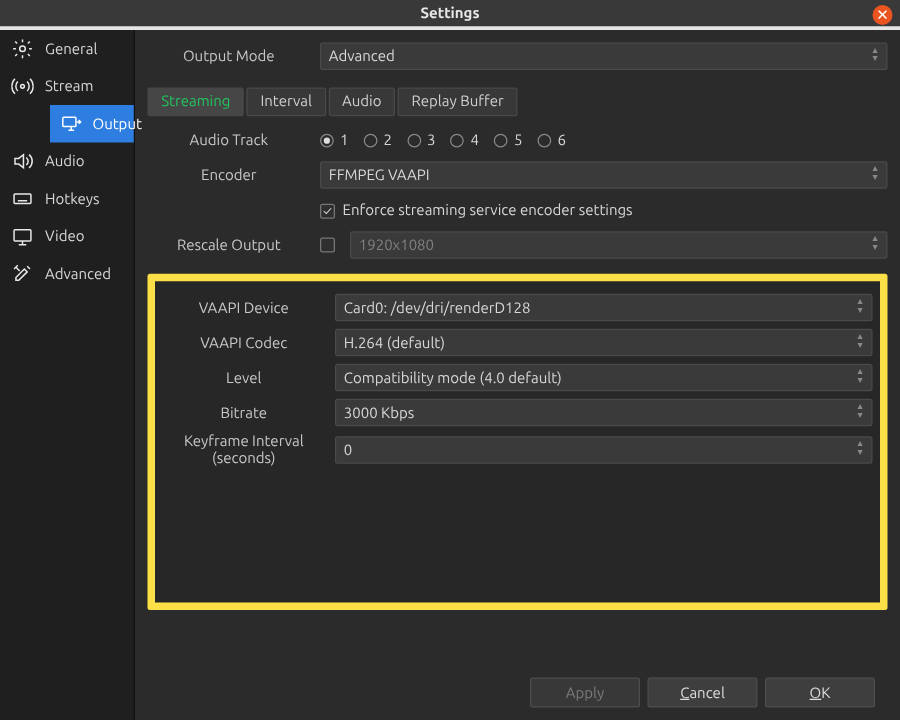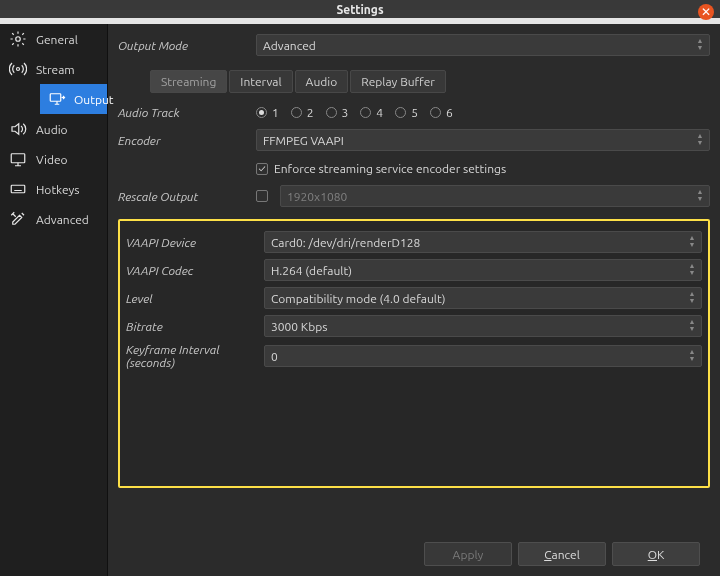--- a/index.html
+++ b/index.html
@@ -1,44 +1,44 @@
 <!DOCTYPE html>
 <html><head>
 <meta charset="utf-8">
 <style>
   * { box-sizing: border-box; margin: 0; padding: 0; font-family: "Ubuntu", "Segoe UI", Arial, sans-serif; font-size: 12px; }
   body { width: 720px; height: 576px; background: #2b2b2b; color: #d8d8d8; overflow: hidden; }
   .window { display: flex; flex-direction: column; height: 100%; }
-  .titlebar { height: 24px; background: #393939; display: flex; align-items: center; justify-content: center; position: relative; border-bottom: 6px solid #e5e5e5; }
+  .titlebar { height: 24px; background: #393939; display: flex; align-items: center; justify-content: center; position: relative; border-bottom: 3px solid #e5e5e5; }
   .titlebar-title { font-weight: bold; color: #e8e8e8; }
   .titlebar-close { position: absolute; right: 6px; top: 4px; width: 16px; height: 16px; background: #e95420; border-radius: 50%; display: flex; align-items: center; justify-content: center; color: #fff; font-size: 10px; cursor: pointer; }
   .content { flex: 1; display: flex; background: #2b2b2b; }
   .sidebar { width: 108px; background: #1f1f1f; border-right: 1px solid #101010; padding-top: 0; }
   .sidebar-item { display: flex; align-items: center; height: 30px; padding: 0 8px; gap: 8px; cursor: pointer; color: #d8d8d8; }
   .sidebar-item.active { background: #2d7ee0; color: #fff; margin-left: 40px; }
   .sidebar-item .icon { width: 20px; height: 20px; display: flex; align-items: center; justify-content: center; }
   .sidebar-item .icon svg { stroke: #e8e8e8; fill: none; stroke-width: 1.6; }
   .sidebar-item.active .icon svg { stroke: #fff; }
   .main { flex: 1; display: flex; flex-direction: column; padding: 10px 10px 0 10px; }
   .row { display: flex; align-items: center; margin-bottom: 6px; min-height: 22px; }
-  .row-label { width: 138px; text-align: left; padding-right: 8px; color: #c8c8c8; font-style: italic; }
+  .row-label { width: 138px; text-align: center; padding-right: 8px; color: #c8c8c8; }
   .row-field { flex: 1; }
   .select, .spin, .text-input { background: #3a3a3a; border: 1px solid #4a4a4a; height: 22px; display: flex; align-items: center; padding: 0 6px; color: #d8d8d8; position: relative; border-radius: 2px; }
   .select.dull, .text-input.dull { color: #808080; }
   .arrows { position: absolute; right: 3px; top: 2px; bottom: 2px; width: 12px; display: flex; flex-direction: column; justify-content: space-between; color: #888; font-size: 7px; line-height: 7px; text-align: center; pointer-events: none; }
   .tabs { display: flex; gap: 2px; margin: 8px 0 8px 0; }
   .tab { background: #383838; border: 1px solid #484848; padding: 4px 10px; color: #cfcfcf; cursor: pointer; border-radius: 2px; }
-  .tab.active { background: #464646; color: #a3a3a3; margin-left: 32px; }
+  .tab.active { background: #464646; color: #22c55e; }
   .radio-group { display: flex; align-items: center; gap: 12px; }
   .radio { width: 11px; height: 11px; border-radius: 50%; border: 1px solid #888; display: inline-flex; align-items: center; justify-content: center; }
   .radio.selected::after { content: ""; width: 5px; height: 5px; border-radius: 50%; background: #ddd; display: block; }
   .radio-item { display: flex; align-items: center; gap: 5px; cursor: pointer; }
   .checkbox { width: 12px; height: 12px; border: 1px solid #777; border-radius: 2px; display: inline-flex; align-items: center; justify-content: center; font-size: 10px; color: #ddd; margin-right: 6px; background: #2f2f2f; }
   .checkbox.checked::before { content: "✓"; }
-  .inner-panel { border: 2px solid #fde047; border-radius: 2px; padding: 10px 6px 6px 6px; margin-top: 6px; flex: 1; background: #272727; overflow-y: auto; }
+  .inner-panel { border: 6px solid #fde047; border-radius: 2px; padding: 10px 6px 6px 6px; margin-top: 6px; flex: 1; background: #272727; overflow-y: auto; }
   .button-bar { display: flex; justify-content: flex-end; gap: 6px; padding: 10px; background: #2b2b2b; }
   .btn { min-width: 88px; height: 24px; background: #3e3e3e; border: 1px solid #4e4e4e; border-radius: 2px; display: inline-flex; align-items: center; justify-content: center; color: #ddd; cursor: pointer; margin-top: 44px; }
   .btn.disabled { color: #7a7a7a; cursor: default; background: #383838; }
   .accesskey { text-decoration: underline; }
 </style>
 </head>
 <body>
 
 <div class="window">
   <div class="titlebar">
@@ -84,34 +84,34 @@
             <svg viewBox="0 0 24 24" width="18" height="18">
               <path d="M4 9v6h4l5 4V5L8 9H4z"></path>
               <path d="M16 8a5 5 0 010 8M19 5a9 9 0 010 14"></path>
             </svg>
           </span>
         <span>Audio</span>
       </div>
       <div class="sidebar-item">
         <span class="icon">
             <svg viewBox="0 0 24 24" width="18" height="18">
+              <rect x="3" y="7" width="18" height="10" rx="1"></rect>
+              <path d="M6 10h.01M9 10h.01M12 10h.01M15 10h.01M18 10h.01M7 14h10"></path>
+            </svg>
+          </span>
+        <span>Hotkeys</span>
+      </div>
+      <div class="sidebar-item">
+        <span class="icon">
+            <svg viewBox="0 0 24 24" width="18" height="18">
               <rect x="3" y="5" width="18" height="12" rx="1"></rect>
               <path d="M8 21h8M12 17v4"></path>
             </svg>
           </span>
         <span>Video</span>
-      </div>
-      <div class="sidebar-item">
-        <span class="icon">
-            <svg viewBox="0 0 24 24" width="18" height="18">
-              <rect x="3" y="7" width="18" height="10" rx="1"></rect>
-              <path d="M6 10h.01M9 10h.01M12 10h.01M15 10h.01M18 10h.01M7 14h10"></path>
-            </svg>
-          </span>
-        <span>Hotkeys</span>
       </div>
       <div class="sidebar-item">
         <span class="icon">
             <svg viewBox="0 0 24 24" width="18" height="18">
               <path d="M14 7l3 3-9 9H5v-3l9-9zM17 4l3 3"></path>
               <path d="M5 5l4 4M3 7l4-4"></path>
             </svg>
           </span>
         <span>Advanced</span>
       </div>

